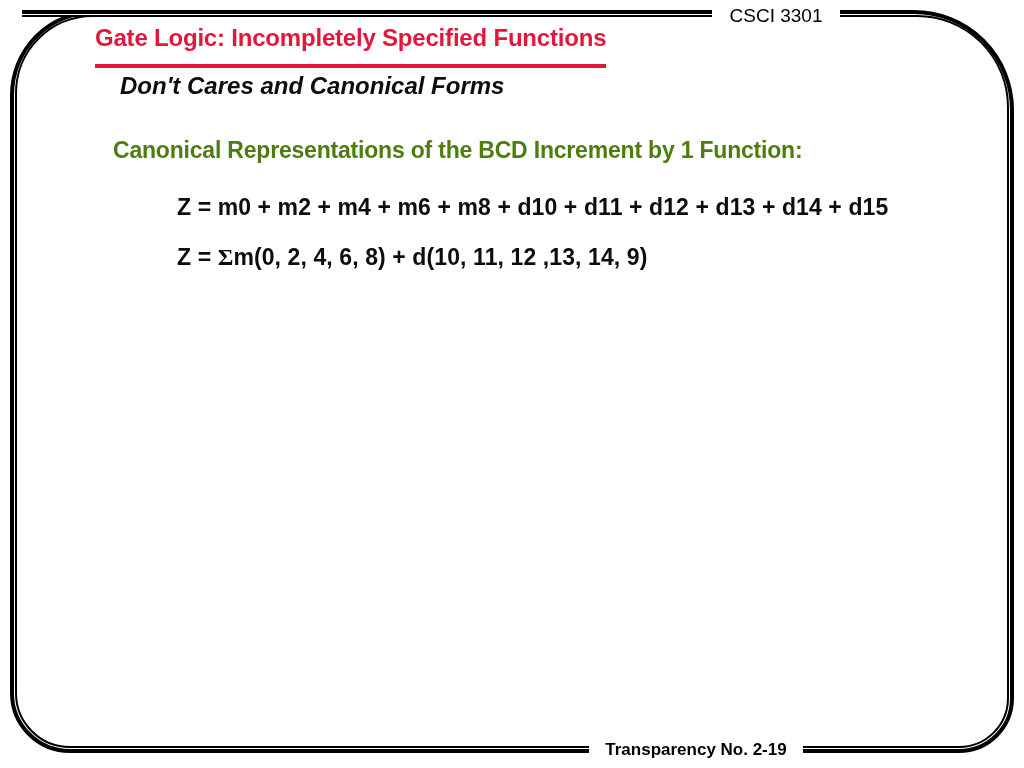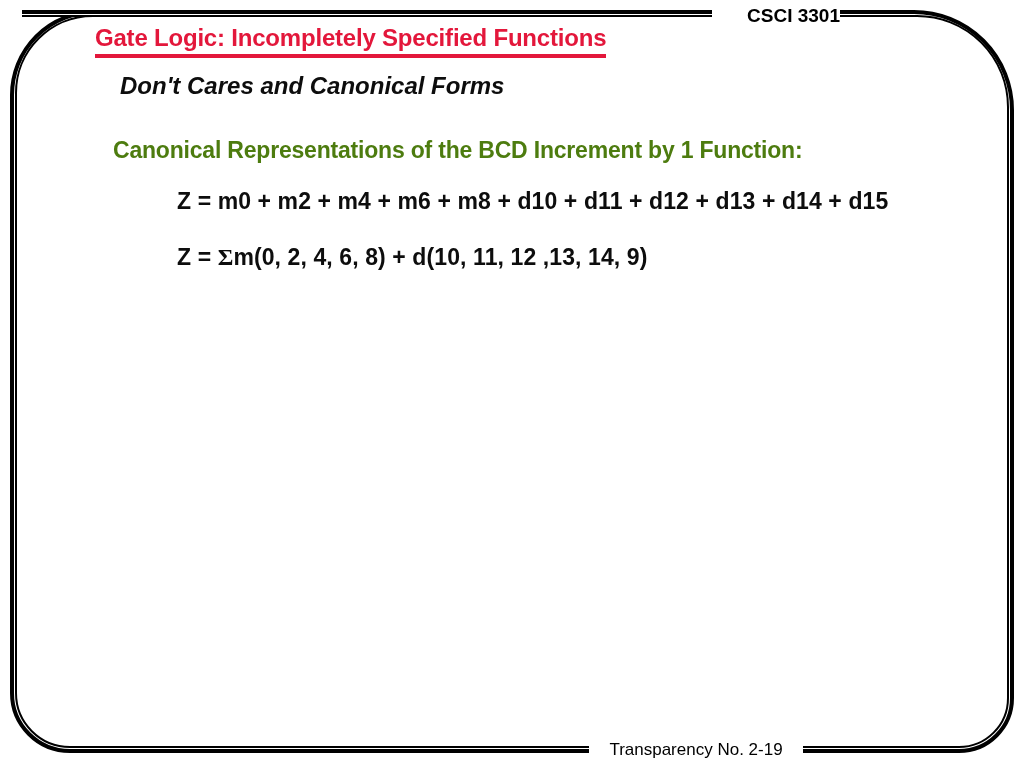--- a/index.html
+++ b/index.html
@@ -45,49 +45,49 @@
     z-index: 0;
   }
 
   
   .csci-label {
     position: absolute;
     left: 712px; top: 3px;
     width: 128px; height: 26px;
     line-height: 26px;
     background: #ffffff;
-    text-align: right;
+    text-align: center;
     font-size: 19px;
-    font-weight: bold;
+    font-weight: normal;
     color: #000;
     z-index: 2;
   }
   .transparency-label {
     position: absolute;
     left: 589px; top: 737px;
     width: 214px; height: 26px;
     line-height: 26px;
     background: #ffffff;
     text-align: center;
     font-size: 17px;
-    font-weight: normal;
+    font-weight: bold;
     color: #000;
     z-index: 2;
   }
 
   
   .title {
     position: absolute;
     left: 95px; top: 24px;
     display: inline-block;
     font-size: 24px;
     font-weight: bold;
     color: var(--color-title_red, #e3173b);
     border-bottom: 4px solid var(--color-title_red, #e3173b);
-    padding-bottom: 2px;
+    padding-bottom: 12px;
     letter-spacing: -0.2px;
     z-index: 1;
     white-space: pre;
   }
   .subtitle {
     position: absolute;
     left: 120px; top: 72px;
     font-size: 24px;
     font-weight: bold;
     font-style: italic;
@@ -110,21 +110,21 @@
   .formula {
     position: absolute;
     left: 177px;
     font-size: 23px;
     font-weight: bold;
     color: #0d0d0d;
     white-space: pre;
     z-index: 1;
     letter-spacing: 0.1px;
   }
-  .f1 { top: 188px; }
+  .f1 { top: 194px; }
   .f2 { top: 244px; }
   .f3 { top: 350px; }
   .f4 { top: 400px; }
 
   .sym {
     font-family: "Liberation Serif", "DejaVu Serif", serif;
     font-weight: bold;
     font-size: 1.04em;
   }
 </style>

